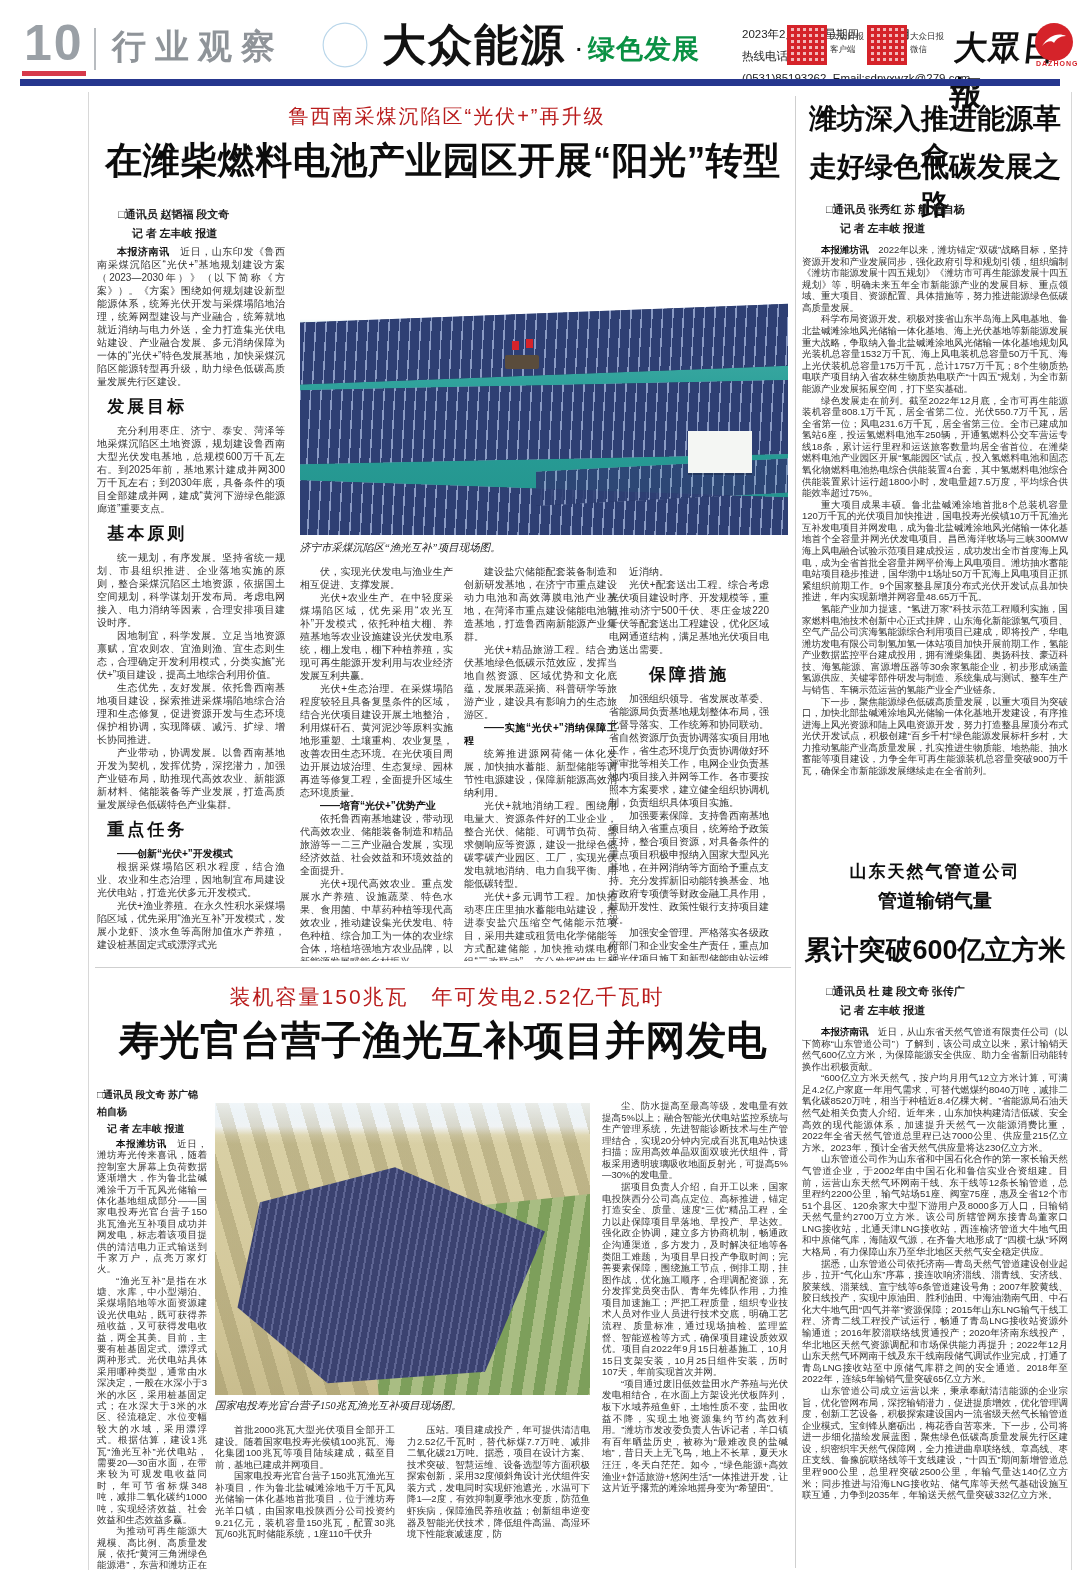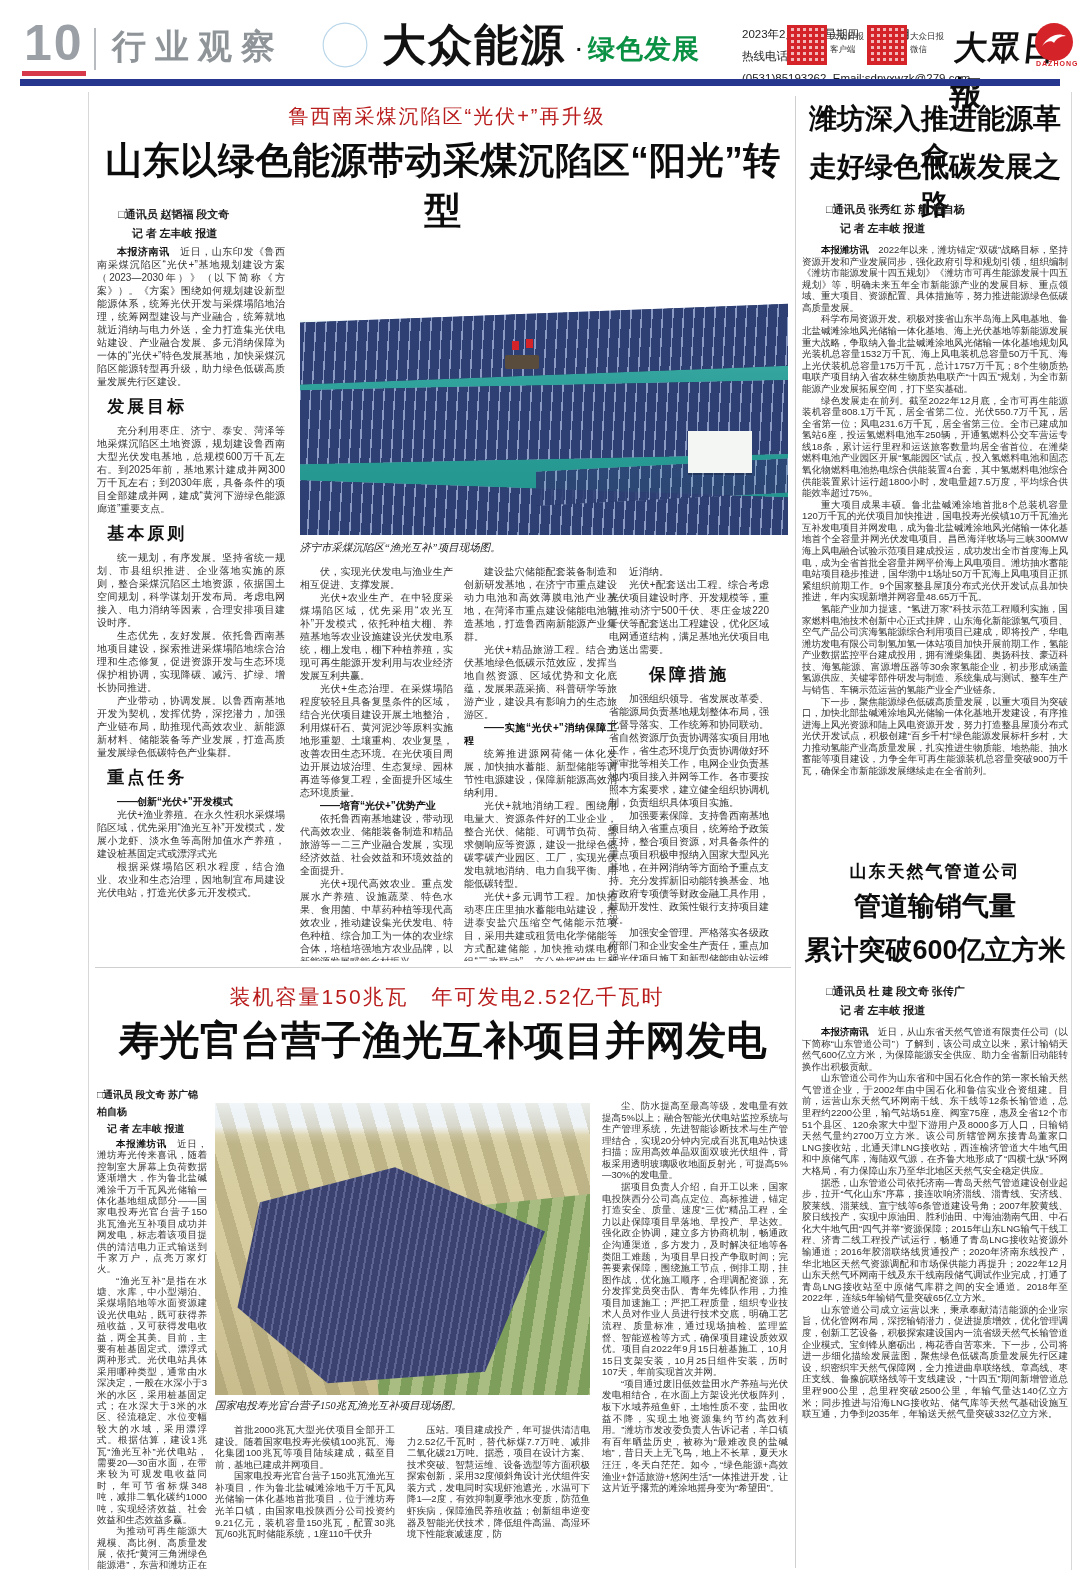--- a/index.html
+++ b/index.html
@@ -107,39 +107,40 @@
   </svg>
   <div class="dz-sub">DAZHONG</div>
 
   <div class="blue-rule"></div>
   <div class="page-edge-l"></div>
   <div class="page-edge-r"></div>
   <div class="col-divider"></div>
   <div class="article-divider"></div>
 
   <div class="kicker" style="top:103px;">鲁西南采煤沉陷区“光伏+”再升级</div>
-  <div class="headline-xl" style="top:136px;">山东以绿色能源带动采煤沉陷区“阳光”转型</div>
+  <div class="headline-xl" style="top:136px;">在潍柴燃料电池产业园区开展“阳光”转型</div>
 
   <div class="byline byline-abs" style="left:118px;top:205px;width:170px;">
     <span>□通讯员 赵韬福 段文奇</span>
     <span class="b2" style="padding-left:14px;">记 者 左丰岐 报道</span>
   </div>
 
   <div class="textcol" style="left:97px;top:245px;width:188px;height:716px;">
       <p class="para lead"><b>本报济南讯　</b>近日，山东印发《鲁西南采煤沉陷区“光伏+”基地规划建设方案（2023—2030年）》（以下简称《方案》）。《方案》围绕如何规划建设新型能源体系，统筹光伏开发与采煤塌陷地治理，统筹网型建设与产业融合，统筹就地就近消纳与电力外送，全力打造集光伏电站建设、产业融合发展、多元消纳保障为一体的“光伏+”特色发展基地，加快采煤沉陷区能源转型再升级，助力绿色低碳高质量发展先行区建设。</p>
       <p class="para crosshead">发展目标</p>
       <p class="para">充分利用枣庄、济宁、泰安、菏泽等地采煤沉陷区土地资源，规划建设鲁西南大型光伏发电基地，总规模600万千瓦左右。到2025年前，基地累计建成并网300万千瓦左右；到2030年底，具备条件的项目全部建成并网，建成“黄河下游绿色能源廊道”重要支点。</p>
       <p class="para crosshead">基本原则</p>
       <p class="para">统一规划，有序发展。坚持省统一规划、市县组织推进、企业落地实施的原则，整合采煤沉陷区土地资源，依据国土空间规划，科学谋划开发布局。考虑电网接入、电力消纳等因素，合理安排项目建设时序。</p>
+      <p class="para">因地制宜，科学发展。立足当地资源禀赋，宜农则农、宜渔则渔、宜生态则生态，合理确定开发利用模式，分类实施“光伏+”项目建设，提高土地综合利用价值。</p>
       <p class="para">生态优先，友好发展。依托鲁西南基地项目建设，探索推进采煤塌陷地综合治理和生态修复，促进资源开发与生态环境保护相协调，实现降碳、减污、扩绿、增长协同推进。</p>
       <p class="para">产业带动，协调发展。以鲁西南基地开发为契机，发挥优势，深挖潜力，加强产业链布局，助推现代高效农业、新能源新材料、储能装备等产业发展，打造高质量发展绿色低碳特色产业集群。</p>
       <p class="para crosshead">重点任务</p>
       <p class="para subhead">——创新“光伏+”开发模式</p>
+      <p class="para">根据采煤塌陷区积水程度，结合渔业、农业和生态治理，因地制宜布局建设光伏电站，打造光伏多元开发模式。</p>
       <p class="para">光伏+渔业养殖。在永久性积水采煤塌陷区域，优先采用“渔光互补”开发模式，发展小龙虾、淡水鱼等高附加值水产养殖，建设桩基固定式或漂浮式光</p>
-      <p class="para">根据采煤塌陷区积水程度，结合渔业、农业和生态治理，因地制宜布局建设光伏电站，打造光伏多元开发模式。</p>
     </div>
 
   <div class="photo1">
     <div class="pbase"></div>
     <div class="parr pa1"></div>
     <div class="parr pa2"></div>
     <div class="parr pa3"></div>
     <div class="parr pa4"></div>
     <div class="pwhite"></div>
     <div class="pboat"></div>
@@ -182,28 +183,29 @@
   <div class="textcol" style="left:802px;top:244px;width:266px;height:608px;font-size:9.5px;line-height:1.22;">
       <p class="para lead"><b>本报潍坊讯　</b>2022年以来，潍坊锚定“双碳”战略目标，坚持资源开发和产业发展同步，强化政府引导和规划引领，组织编制《潍坊市能源发展十四五规划》《潍坊市可再生能源发展十四五规划》等，明确未来五年全市新能源产业的发展目标、重点领域、重大项目、资源配置、具体措施等，努力推进能源绿色低碳高质量发展。</p>
       <p class="para">科学布局资源开发。积极对接省山东半岛海上风电基地、鲁北盐碱滩涂地风光储输一体化基地、海上光伏基地等新能源发展重大战略，争取纳入鲁北盐碱滩涂地风光储输一体化基地规划风光装机总容量1532万千瓦、海上风电装机总容量50万千瓦、海上光伏装机总容量175万千瓦，总计1757万千瓦；8个生物质热电联产项目纳入省农林生物质热电联产“十四五”规划，为全市新能源产业发展拓展空间，打下坚实基础。</p>
       <p class="para">绿色发展走在前列。截至2022年12月底，全市可再生能源装机容量808.1万千瓦，居全省第二位。光伏550.7万千瓦，居全省第一位；风电231.6万千瓦，居全省第三位。全市已建成加氢站6座，投运氢燃料电池车250辆，开通氢燃料公交车营运专线18条，累计运行里程和运送旅客数量均居全省首位。在潍柴燃料电池产业园区开展“氢能园区”试点，投入氢燃料电池和固态氧化物燃料电池热电综合供能装置4台套，其中氢燃料电池综合供能装置累计运行超1800小时，发电量超7.5万度，平均综合供能效率超过75%。</p>
       <p class="para">重大项目成果丰硕。鲁北盐碱滩涂地首批8个总装机容量120万千瓦的光伏项目加快推进，国电投寿光侯镇10万千瓦渔光互补发电项目并网发电，成为鲁北盐碱滩涂地风光储输一体化基地首个全容量并网光伏发电项目。昌邑海洋牧场与三峡300MW海上风电融合试验示范项目建成投运，成功发出全市首度海上风电，成为全省首批全容量并网平价海上风电项目。潍坊抽水蓄能电站项目稳步推进，国华渤中1场址50万千瓦海上风电项目正抓紧组织前期工作。9个国家整县屋顶分布式光伏开发试点县加快推进，年内实现新增并网容量48.65万千瓦。</p>
       <p class="para">氢能产业加力提速。“氢进万家”科技示范工程顺利实施，国家燃料电池技术创新中心正式挂牌，山东海化新能源氢气项目、空气产品公司滨海氢能源综合利用项目已建成，即将投产，华电潍坊发电有限公司制氢加氢一体站项目加快开展前期工作，氢能产业数据监控平台建成投用，拥有潍柴集团、奥扬科技、豪迈科技、海氢能源、富源增压器等30余家氢能企业，初步形成涵盖氢源供应、关键零部件研发与制造、系统集成与测试、整车生产与销售、车辆示范运营的氢能产业全产业链条。</p>
       <p class="para">下一步，聚焦能源绿色低碳高质量发展，以重大项目为突破口，加快北部盐碱滩涂地风光储输一体化基地开发建设，有序推进海上风光资源和陆上风电资源开发，努力打造整县屋顶分布式光伏开发试点，积极创建“百乡千村”绿色能源发展标杆乡村，大力推动氢能产业高质量发展，扎实推进生物质能、地热能、抽水蓄能等项目建设，力争全年可再生能源装机总容量突破900万千瓦，确保全市新能源发展继续走在全省前列。</p>
     </div>
 
   <div class="rh" style="top:860px;font-size:17px;font-weight:600;letter-spacing:2px;">山东天然气管道公司</div>
-  <div class="rh" style="top:888px;font-size:27px;">管道输销气量</div>
+  <div class="rh" style="top:888px;font-size:19px;">管道输销气量</div>
   <div class="rh" style="top:932px;font-size:27px;">累计突破600亿立方米</div>
   <div class="byline byline-abs" style="left:826px;top:982px;width:230px;">
     <span>□通讯员 杜 建 段文奇 张传广</span>
     <span class="b2" style="padding-left:14px;">记 者 左丰岐 报道</span>
   </div>
   <div class="textcol" style="left:802px;top:1026px;width:266px;height:544px;font-size:9.5px;line-height:1.22;">
       <p class="para lead"><b>本报济南讯　</b>近日，从山东省天然气管道有限责任公司（以下简称“山东管道公司”）了解到，该公司成立以来，累计输销天然气600亿立方米，为保障能源安全供应、助力全省新旧动能转换作出积极贡献。</p>
+      <p class="para">“600亿立方米天然气，按户均月用气12立方米计算，可满足4.2亿户家庭一年用气需求，可替代燃煤约8040万吨，减排二氧化碳8520万吨，相当于种植近8.4亿棵大树。”省能源局石油天然气处相关负责人介绍。近年来，山东加快构建清洁低碳、安全高效的现代能源体系，加速提升天然气一次能源消费比重，2022年全省天然气管道总里程已达7000公里、供应量215亿立方米。2023年，预计全省天然气供应量将达230亿立方米。</p>
       <p class="para">山东管道公司作为山东省和中国石化合作的第一家长输天然气管道企业，于2002年由中国石化和鲁信实业合资组建。目前，运营山东天然气环网南干线、东干线等12条长输管道，总里程约2200公里，输气站场51座、阀室75座，惠及全省12个市51个县区、120余家大中型下游用户及8000多万人口，日输销天然气量约2700万立方米。该公司所辖管网东接青岛董家口LNG接收站，北通天津LNG接收站，西连榆济管道大牛地气田和中原储气库，海陆双气源，在齐鲁大地形成了“四横七纵”环网大格局，有力保障山东乃至华北地区天然气安全稳定供应。</p>
       <p class="para">据悉，山东管道公司依托济南—青岛天然气管道建设创业起步，拉开“气化山东”序幕，接连吹响济淄线、淄青线、安济线、胶莱线、淄莱线、宣宁线等6条管道建设号角；2007年胶黄线、胶日线投产，实现中原油田、胜利油田、中海油渤南气田、中石化大牛地气田“四气并举”资源保障；2015年山东LNG输气干线工程、济青二线工程投产试运行，畅通了青岛LNG接收站资源外输通道；2016年胶淄联络线贯通投产；2020年济南东线投产，华北地区天然气资源调配和市场保供能力再提升；2022年12月山东天然气环网南干线及东干线南段储气调试作业完成，打通了青岛LNG接收站至中原储气库群之间的安全通道。2018年至2022年，连续5年输销气量突破65亿立方米。</p>
       <p class="para">山东管道公司成立运营以来，秉承奉献清洁能源的企业宗旨，优化管网布局，深挖输销潜力，促进提质增效，优化管理调度，创新工艺设备，积极探索建设国内一流省级天然气长输管道企业模式。宝剑锋从磨砺出，梅花香自苦寒来。下一步，公司将进一步细化描绘发展蓝图，聚焦绿色低碳高质量发展先行区建设，织密织牢天然气保障网，全力推进曲阜联络线、章高线、枣庄支线、鲁豫皖联络线等干支线建设，“十四五”期间新增管道总里程900公里，总里程突破2500公里，年输气量达140亿立方米；同步推进与沿海LNG接收站、储气库等天然气基础设施互联互通，力争到2035年，年输送天然气量突破332亿立方米。</p>
     </div>
 
   <div class="kicker" style="top:983px;font-size:21px;">装机容量150兆瓦　年可发电2.52亿千瓦时</div>
   <div class="headline-xl" style="top:1013px;font-size:40px;">寿光官台营子渔光互补项目并网发电</div>
 
   <div class="byline byline-abs" style="left:97px;top:1086px;width:112px;font-size:10px;">
     <span>□通讯员 段文奇 苏广锦 柏自杨</span>

